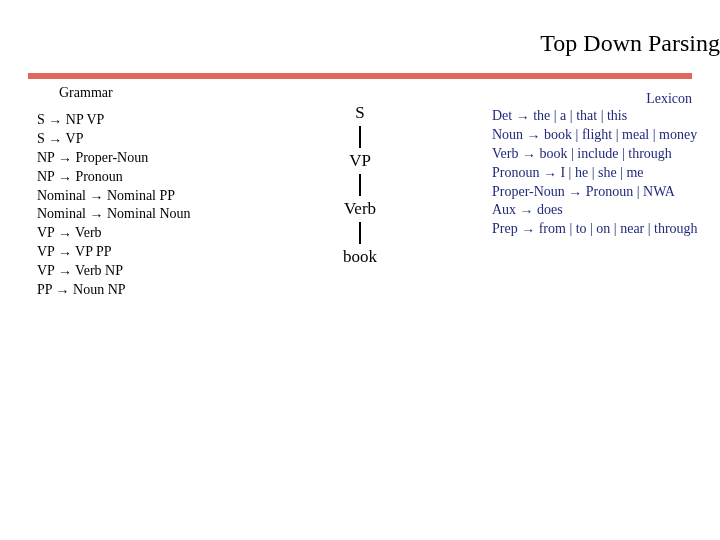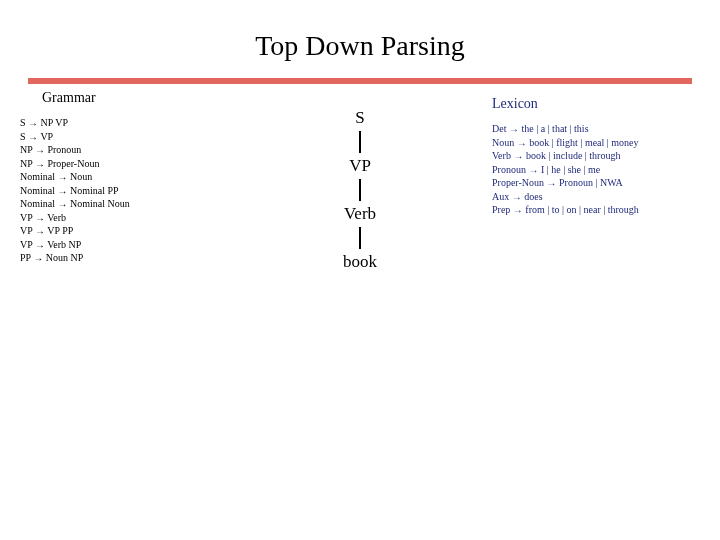--- a/index.html
+++ b/index.html
@@ -5,61 +5,61 @@
   * { margin: 0; padding: 0; box-sizing: border-box; }
   body {
     width: 720px;
     height: 540px;
     background: #fff;
     font-family: "Times New Roman", Times, serif;
     position: relative;
     color: #000;
   }
   .title {
-    text-align: center;
-    font-size: 28px;
+    text-align: right;
+    font-size: 24px;
     padding-top: 30px;
     padding-bottom: 10px;
     font-weight: normal;
   }
   .hr {
     height: 6px;
     background: #e0665e;
     margin: 6px 28px 0 28px;
   }
   .content {
     position: relative;
     height: 430px;
   }
   .col-left {
     position: absolute;
-    left: 20px;
+    left: 37px;
     top: 6px;
     width: 200px;
   }
   .col-right {
     position: absolute;
     right: 28px;
     top: 12px;
     width: 200px;
     color: #202a7a;
   }
   .col-heading {
     font-size: 14px;
     margin-bottom: 10px;
     margin-left: 22px;
     font-weight: normal;
   }
   .col-right .col-heading {
-    text-align: left;
+    text-align: right;
     margin-left: 0;
-    margin-bottom: 10px;
+    margin-bottom: 0;
   }
   .rules {
-    font-size: 10px;
+    font-size: 14px;
     line-height: 1.35;
   }
   .rule { white-space: nowrap; }
   .tree {
     position: absolute;
     left: 50%;
     top: 24px;
     transform: translateX(-50%);
     text-align: center;
     font-size: 17px;
@@ -79,23 +79,22 @@
 <h1 class="title">Top Down Parsing</h1>
 <div class="hr"></div>
 
 <div class="content">
 
   <div class="col-left">
     <div class="col-heading">Grammar</div>
     <div class="rules">
       <div class="rule">S → NP VP</div>
       <div class="rule">S → VP</div>
+      <div class="rule">NP → Proper-Noun</div>
       <div class="rule">NP → Pronoun</div>
-      <div class="rule">NP → Proper-Noun</div>
-      <div class="rule">Nominal → Noun</div>
       <div class="rule">Nominal → Nominal PP</div>
       <div class="rule">Nominal → Nominal Noun</div>
       <div class="rule">VP → Verb</div>
       <div class="rule">VP → VP PP</div>
       <div class="rule">VP → Verb NP</div>
       <div class="rule">PP → Noun NP</div>
     </div>
   </div>
 
   <div class="tree">

